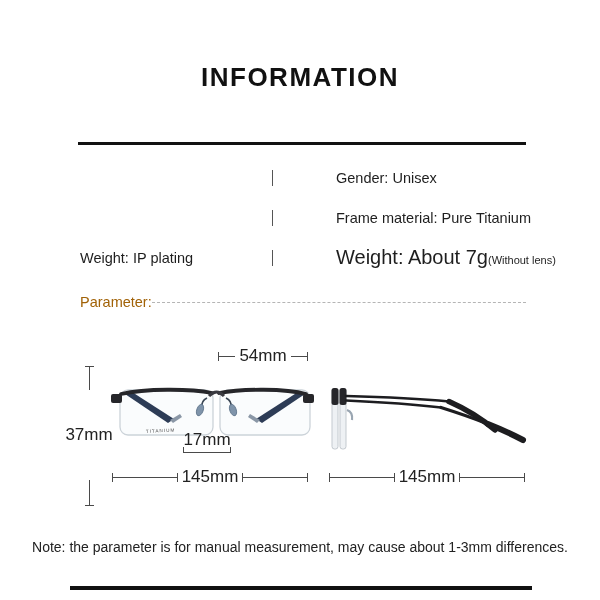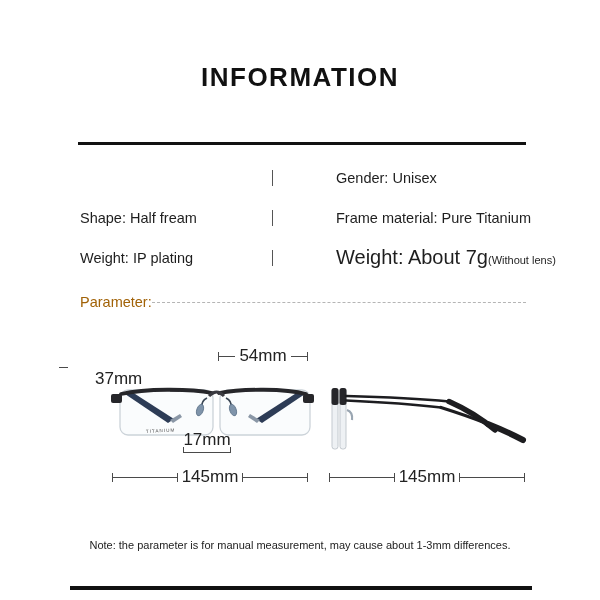--- a/index.html
+++ b/index.html
@@ -25,50 +25,49 @@
               border-top:1.5px dashed #b5b5b5;}
 
   
   .mh{position:absolute;display:flex;align-items:center;font-size:17px;color:#222;}
   .mh .seg{flex:1;height:1px;background:#4a4a4a;position:relative;}
   .mh .seg.tl::before{content:"";position:absolute;left:0;top:-4px;width:1px;height:9px;background:#4a4a4a;}
   .mh .seg.tr::after{content:"";position:absolute;right:0;top:-4px;width:1px;height:9px;background:#4a4a4a;}
   .mh .lbl{padding:0 4px;white-space:nowrap;}
 
   
-  .mv{position:absolute;display:flex;flex-direction:row;align-items:center;font-size:17px;color:#222;gap:32px;}
+  .mv{position:absolute;display:flex;flex-direction:column;align-items:center;font-size:17px;color:#222;gap:32px;}
   .mv .vseg{width:1px;background:#4a4a4a;position:relative;}
   .mv .vseg.tt::before{content:"";position:absolute;top:0;left:-4px;width:9px;height:1px;background:#4a4a4a;}
   .mv .vseg.tb::after{content:"";position:absolute;bottom:0;left:-4px;width:9px;height:1px;background:#4a4a4a;}
   .mv .lbl{line-height:26px;white-space:nowrap;}
 
   
   .bridge-lbl{position:absolute;left:178px;top:430px;width:58px;text-align:center;
               font-size:17px;color:#222;}
   .bridge-line{position:absolute;left:183px;top:452px;width:48px;height:1px;background:#4a4a4a;}
   .bridge-line::before{content:"";position:absolute;left:0;top:-5px;width:1px;height:6px;background:#4a4a4a;}
   .bridge-line::after{content:"";position:absolute;right:0;top:-5px;width:1px;height:6px;background:#4a4a4a;}
 
   .diagram{position:absolute;}
 
   .note{position:absolute;left:0;top:539px;width:600px;text-align:center;
-        font-size:11px;color:#222;}
+        font-size:14px;color:#222;}
 </style>
 </head>
 <body>
 
 <div id="page">
 
   <div class="title">INFORMATION</div>
   <div class="rule top"></div>
 
   <div class="spec r" style="top:168px">Gender: Unisex</div>
   <div class="vdiv" style="top:170px"></div>
 
-  <div class="spec l" style="top:208px">Shape: Half fream</div>
   <div class="spec r" style="top:208px">Frame material: Pure Titanium</div>
   <div class="vdiv" style="top:210px"></div>
 
   <div class="spec l" style="top:248px">Weight: IP plating</div>
   <div class="spec r" style="top:247px">
     <span class="big">Weight: About 7g</span><span class="small">(Without lens)</span>
   </div>
   <div class="vdiv" style="top:250px"></div>
 
   <div class="param-label">Parameter:</div>

